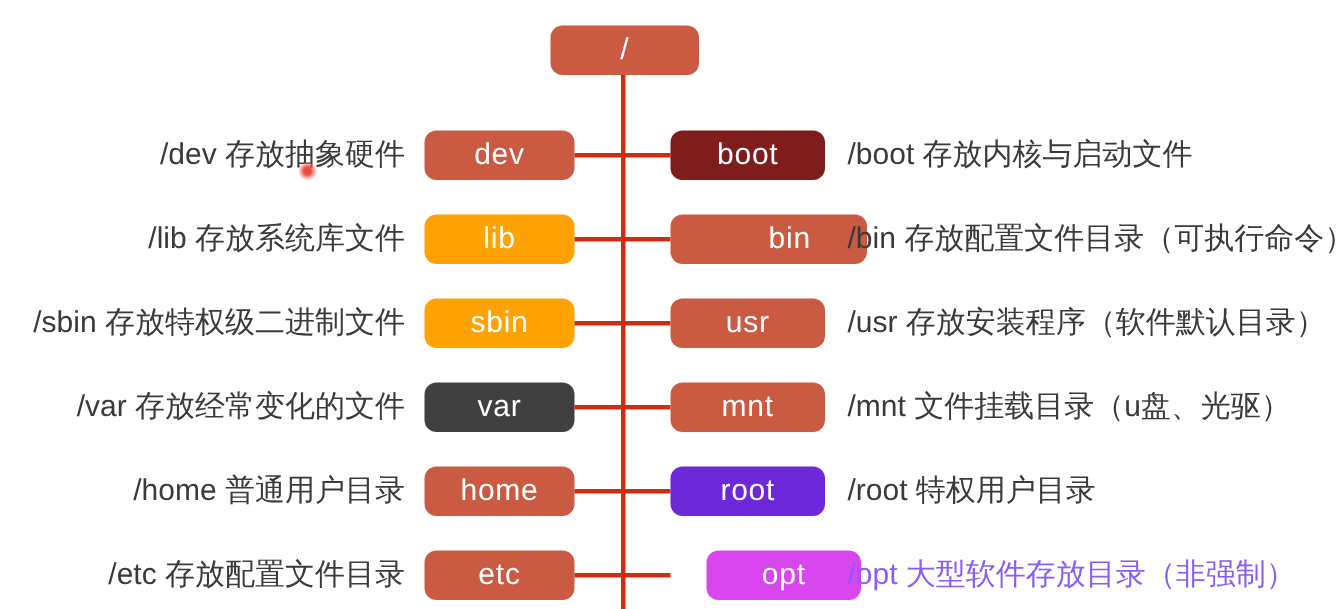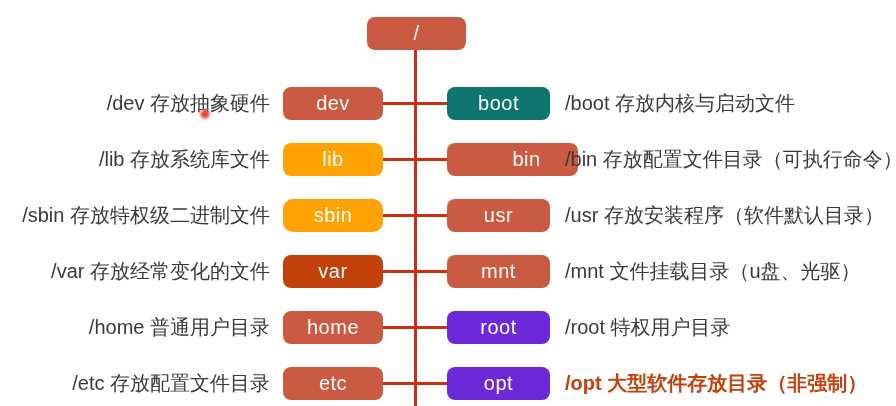--- a/index.html
+++ b/index.html
@@ -94,53 +94,53 @@
 <body>
 
 <div id="stage">
   <div id="root-node" class="node" style="background: rgb(203, 90, 66);">/</div>
   <div id="trunk" style="background: rgb(207, 46, 14);"></div>
   <div id="rows-container">
       <div class="row" style="top: 87px;">
     <div class="desc left" style="color: rgb(58, 58, 58);">/dev 存放抽象硬件</div>
     <div class="node leftbox" style="background: rgb(203, 90, 66);">dev</div>
     <div class="hline" style="background: rgb(207, 46, 14);"></div>
-    <div class="node rightbox" style="background: #0f766e;">boot</div>
+    <div class="node rightbox" style="background: #7f1d1d;">boot</div>
     <div class="desc right" style="color: rgb(58, 58, 58);">/boot 存放内核与启动文件</div>
   </div>
       <div class="row" style="top: 143px;">
     <div class="desc left" style="color: rgb(58, 58, 58);">/lib 存放系统库文件</div>
     <div class="node leftbox" style="background: rgb(255, 162, 3);">lib</div>
     <div class="hline" style="background: rgb(207, 46, 14);"></div>
     <div class="node rightbox" style="background: rgb(203, 90, 66); padding-left: 28px;">bin</div>
     <div class="desc right" style="color: rgb(58, 58, 58);">/bin 存放配置文件目录（可执行命令）</div>
   </div>
       <div class="row" style="top: 199px;">
     <div class="desc left" style="color: rgb(58, 58, 58);">/sbin 存放特权级二进制文件</div>
-    <div class="node leftbox" style="background: rgb(255, 162, 3); border-radius: 10px;">sbin</div>
+    <div class="node leftbox" style="background: rgb(255, 162, 3);">sbin</div>
     <div class="hline" style="background: rgb(207, 46, 14);"></div>
     <div class="node rightbox" style="background: rgb(203, 90, 66);">usr</div>
     <div class="desc right" style="color: rgb(58, 58, 58);">/usr 存放安装程序（软件默认目录）</div>
   </div>
       <div class="row" style="top: 255px; padding-left: 44px;">
     <div class="desc left" style="color: rgb(58, 58, 58);">/var 存放经常变化的文件</div>
-    <div class="node leftbox" style="background: #c2410c; text-align: center;">var</div>
+    <div class="node leftbox" style="background: #404040; text-align: center;">var</div>
     <div class="hline" style="background: rgb(207, 46, 14);"></div>
     <div class="node rightbox" style="background: rgb(203, 90, 66);">mnt</div>
     <div class="desc right" style="color: rgb(58, 58, 58);">/mnt 文件挂载目录（u盘、光驱）</div>
   </div>
       <div class="row" style="top: 311px;">
     <div class="desc left" style="color: rgb(58, 58, 58);">/home 普通用户目录</div>
     <div class="node leftbox" style="background: rgb(203, 90, 66);">home</div>
     <div class="hline" style="background: rgb(207, 46, 14);"></div>
     <div class="node rightbox" style="background: #6d28d9;">root</div>
     <div class="desc right" style="color: rgb(58, 58, 58);">/root 特权用户目录</div>
   </div>
       <div class="row" style="top: 367px;">
     <div class="desc left" style="color: rgb(58, 58, 58);">/etc 存放配置文件目录</div>
     <div class="node leftbox" style="background: rgb(203, 90, 66);">etc</div>
     <div class="hline" style="background: rgb(207, 46, 14);"></div>
-    <div class="node rightbox" style="background: #6d28d9;">opt</div>
-    <div class="desc right" style="color: #c2410c; font-weight: bold;">/opt 大型软件存放目录（非强制）</div>
+    <div class="node rightbox" style="background: #d946ef; margin-left: 24px;">opt</div>
+    <div class="desc right" style="color: #8b5cf6;">/opt 大型软件存放目录（非强制）</div>
   </div>
     </div>
   <div id="cursor-dot"></div>
 </div>
 
 </body></html>

